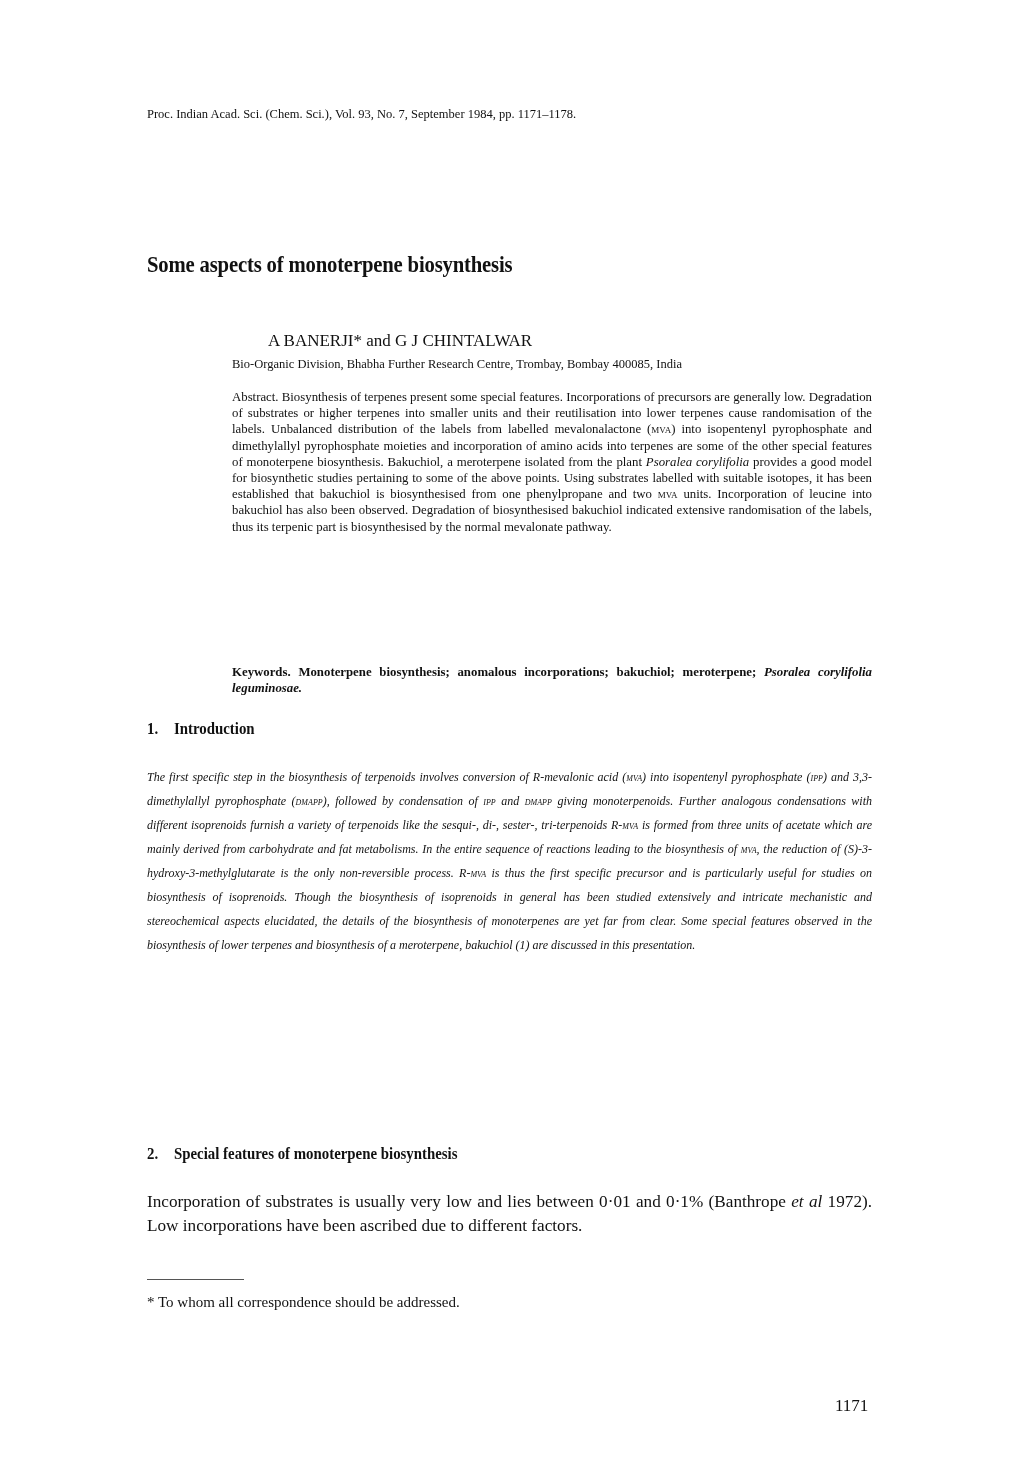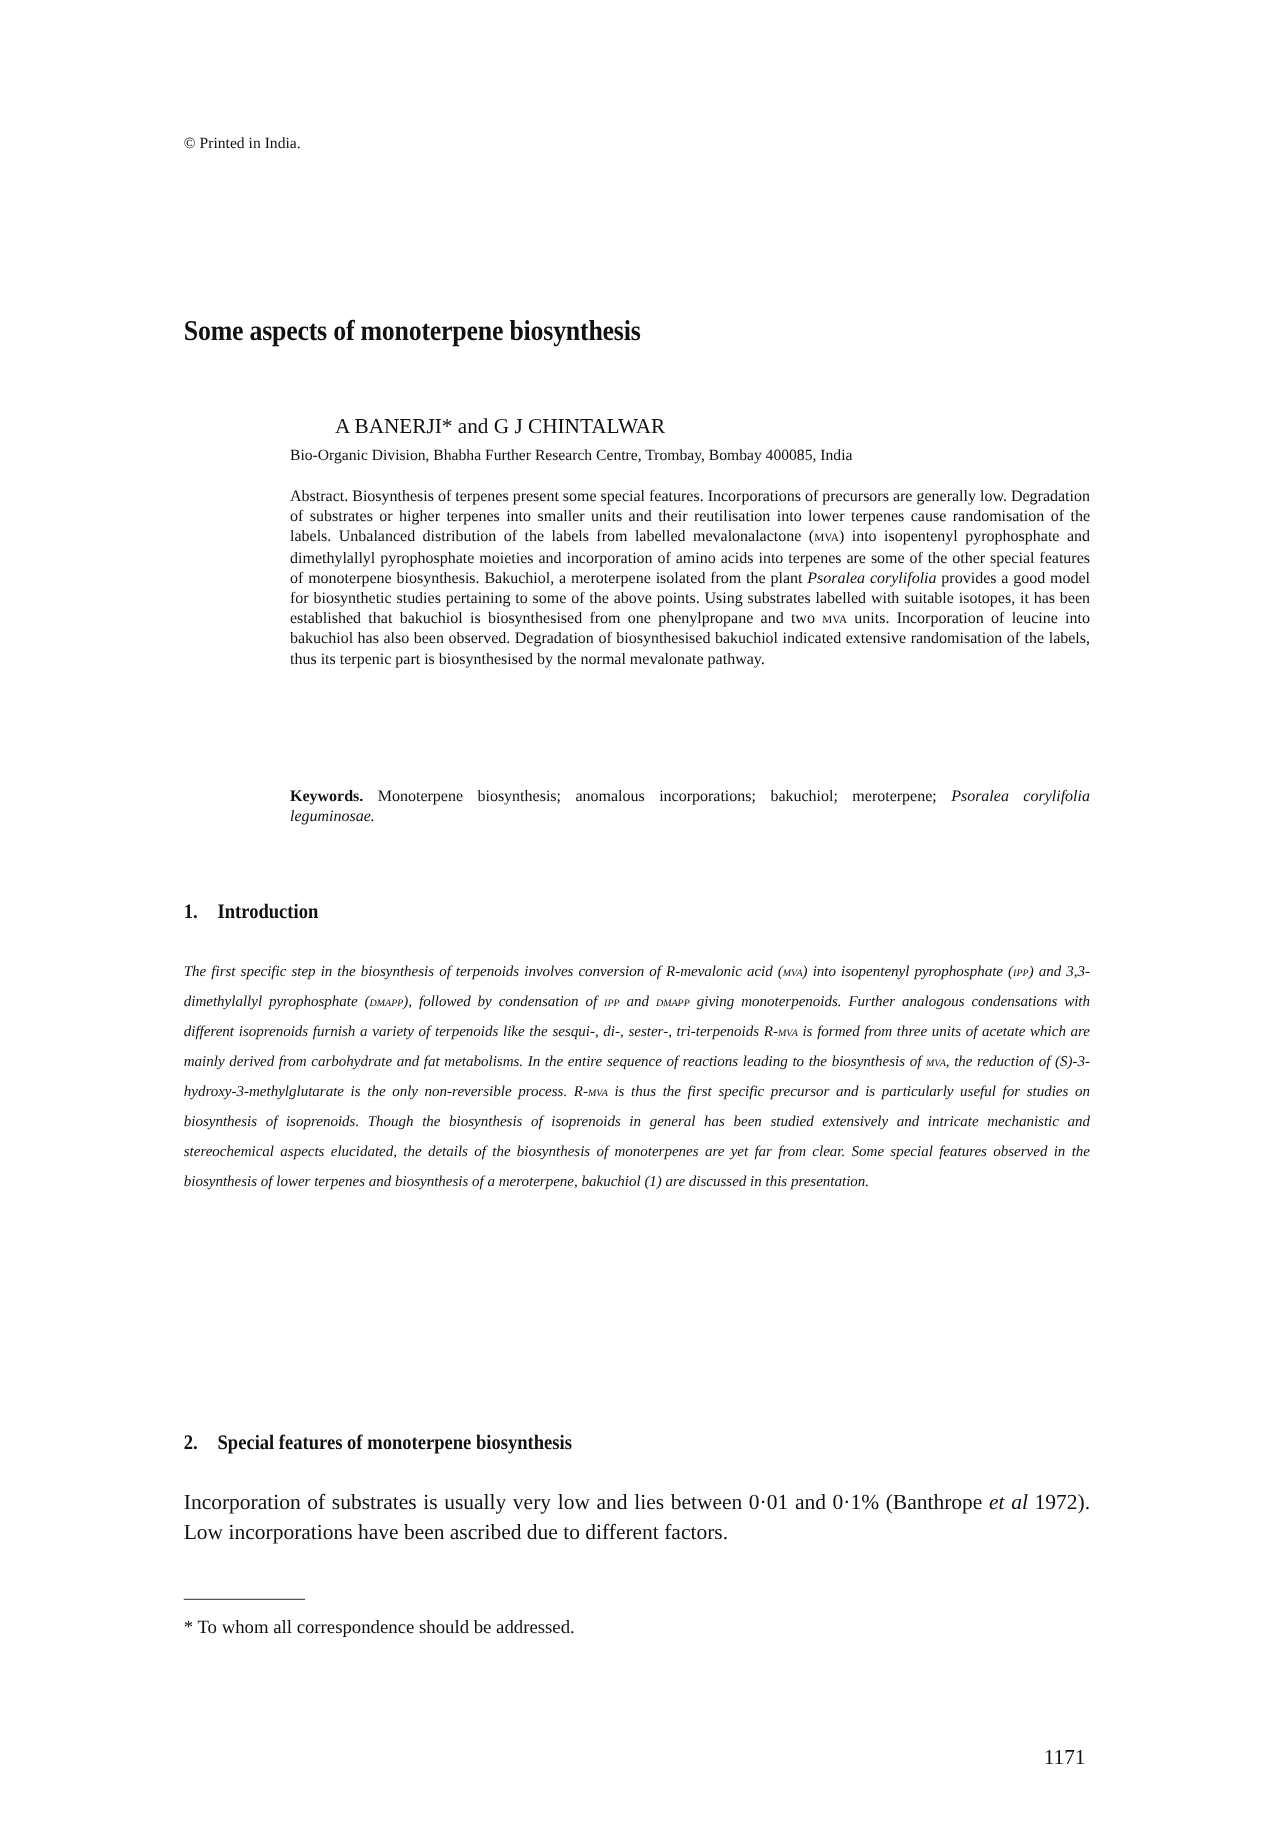--- a/index.html
+++ b/index.html
@@ -7,38 +7,38 @@
            font-family: "Liberation Serif", "DejaVu Serif", serif; color: #111; }
     .abs { position: absolute; }
     .journal { left: 147px; top: 106px; font-size: 12.5px; line-height: 17px; }
     .title { left: 147px; top: 252px; font-size: 23px; font-weight: bold; letter-spacing: -0.2px;
              transform: scaleX(0.9); transform-origin: left top; }
     .authors { left: 232px; top: 331px; font-size: 17px; margin-left: 36px; }
     .affil { left: 232px; top: 357px; font-size: 12.5px; }
     .abstract { left: 232px; top: 389px; width: 640px; font-size: 12.8px; line-height: 16.2px;
                 text-align: justify; }
     .abstract b { font-weight: normal; }
-    .keywords { left: 232px; top: 629px; width: 640px; font-size: 12.8px; line-height: 16.2px; text-align: justify; }
+    .keywords { left: 232px; top: 664px; width: 640px; font-size: 12.8px; line-height: 16.2px; text-align: justify; font-weight: bold; }
     .h1 { left: 147px; top: 719px; font-size: 16.5px; font-weight: bold; transform: scaleX(0.9); transform-origin: left top; }
     .h1 .num { display: inline-block; width: 30px; }
     .body1 { left: 147px; top: 765px; width: 725px; font-size: 12px; line-height: 24px; text-align: justify; font-style: italic; }
     .h2 { left: 147px; top: 1144px; font-size: 16.5px; font-weight: bold; transform: scaleX(0.9); transform-origin: left top; }
     .h2 .num { display: inline-block; width: 30px; }
     .body2 { left: 147px; top: 1190px; width: 725px; font-size: 17.2px; line-height: 24px; text-align: justify; }
     .sc { font-variant: small-caps; text-transform: lowercase; }
     .rule { left: 147px; top: 1279px; width: 97px; height: 1px; background: #555; }
     .footnote { left: 147px; top: 1294px; font-size: 15px; }
     .pageno { left: 835px; top: 1352px; font-size: 17px; margin-top: 44px; }
     p { margin: 0; }
   </style>
 </head>
 <body>
 
 <div class="abs journal">
-  <div>© Printed in India.</div>
+  <div>Proc. Indian Acad. Sci. (Chem. Sci.), Vol. 93, No. 7, September 1984, pp. 1171–1178.</div>
 </div>
 
 <div class="abs title">Some aspects of monoterpene biosynthesis</div>
 
 <div class="abs authors">A BANERJI* and G J CHINTALWAR</div>
 <div class="abs affil">Bio-Organic Division, Bhabha Further Research Centre, Trombay, Bombay 400085, India</div>
 
 <p class="abs abstract"><b>Abstract.</b><span> Biosynthesis of terpenes present some special features. Incorporations of precursors are generally low. Degradation of substrates or higher terpenes into smaller units and their reutilisation into lower terpenes cause randomisation of the labels. Unbalanced distribution of the labels from labelled mevalonalactone (</span><span class="sc">MVA</span><span>) into isopentenyl pyrophosphate and dimethylallyl pyrophosphate moieties and incorporation of amino acids into terpenes are some of the other special features of monoterpene biosynthesis. Bakuchiol, a meroterpene isolated from the plant </span><i>Psoralea corylifolia</i><span> provides a good model for biosynthetic studies pertaining to some of the above points. Using substrates labelled with suitable isotopes, it has been established that bakuchiol is biosynthesised from one phenylpropane and two </span><span class="sc">MVA</span><span> units. Incorporation of leucine into bakuchiol has also been observed. Degradation of biosynthesised bakuchiol indicated extensive randomisation of the labels, thus its terpenic part is biosynthesised by the normal mevalonate pathway.</span></p>
 
 <p class="abs keywords"><b>Keywords.</b><span> Monoterpene biosynthesis; anomalous incorporations; bakuchiol; meroterpene; </span><i>Psoralea corylifolia leguminosae.</i></p>

